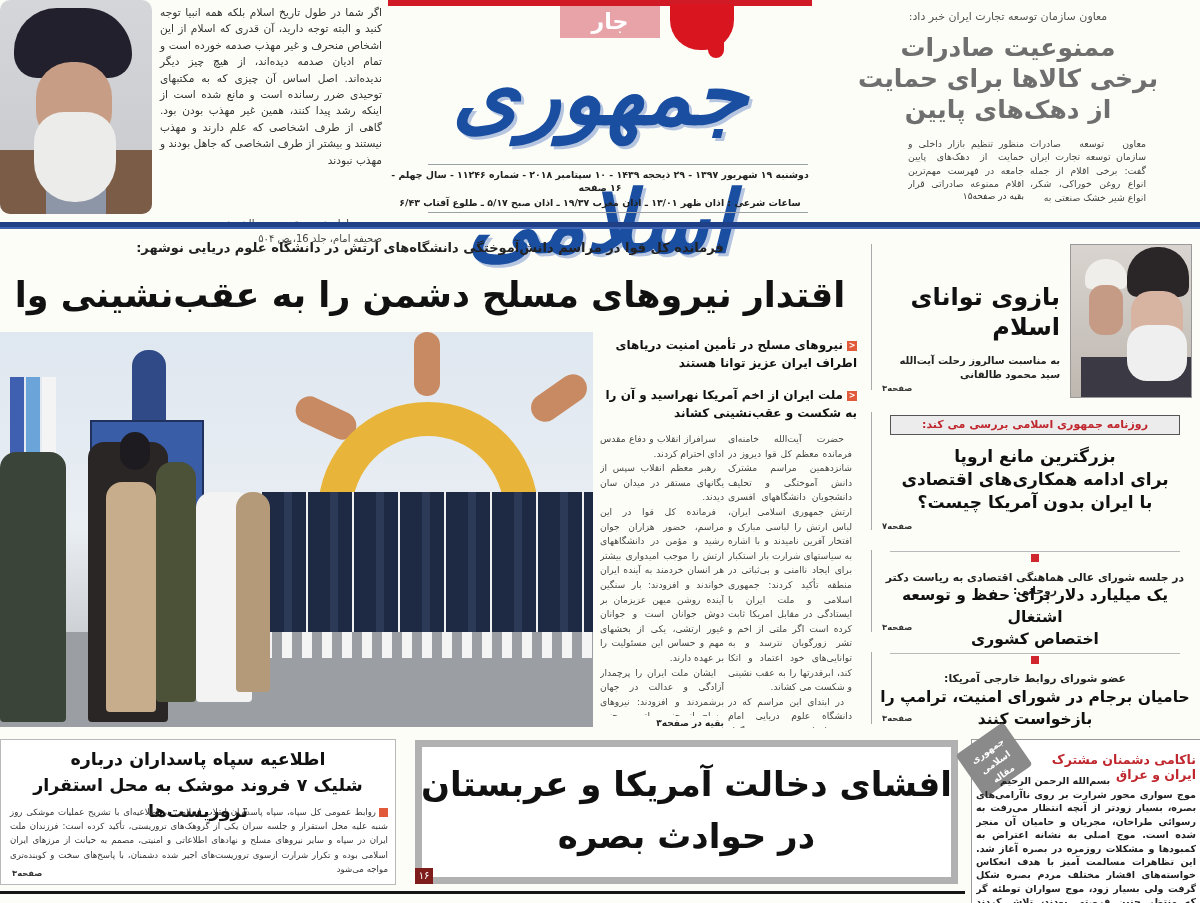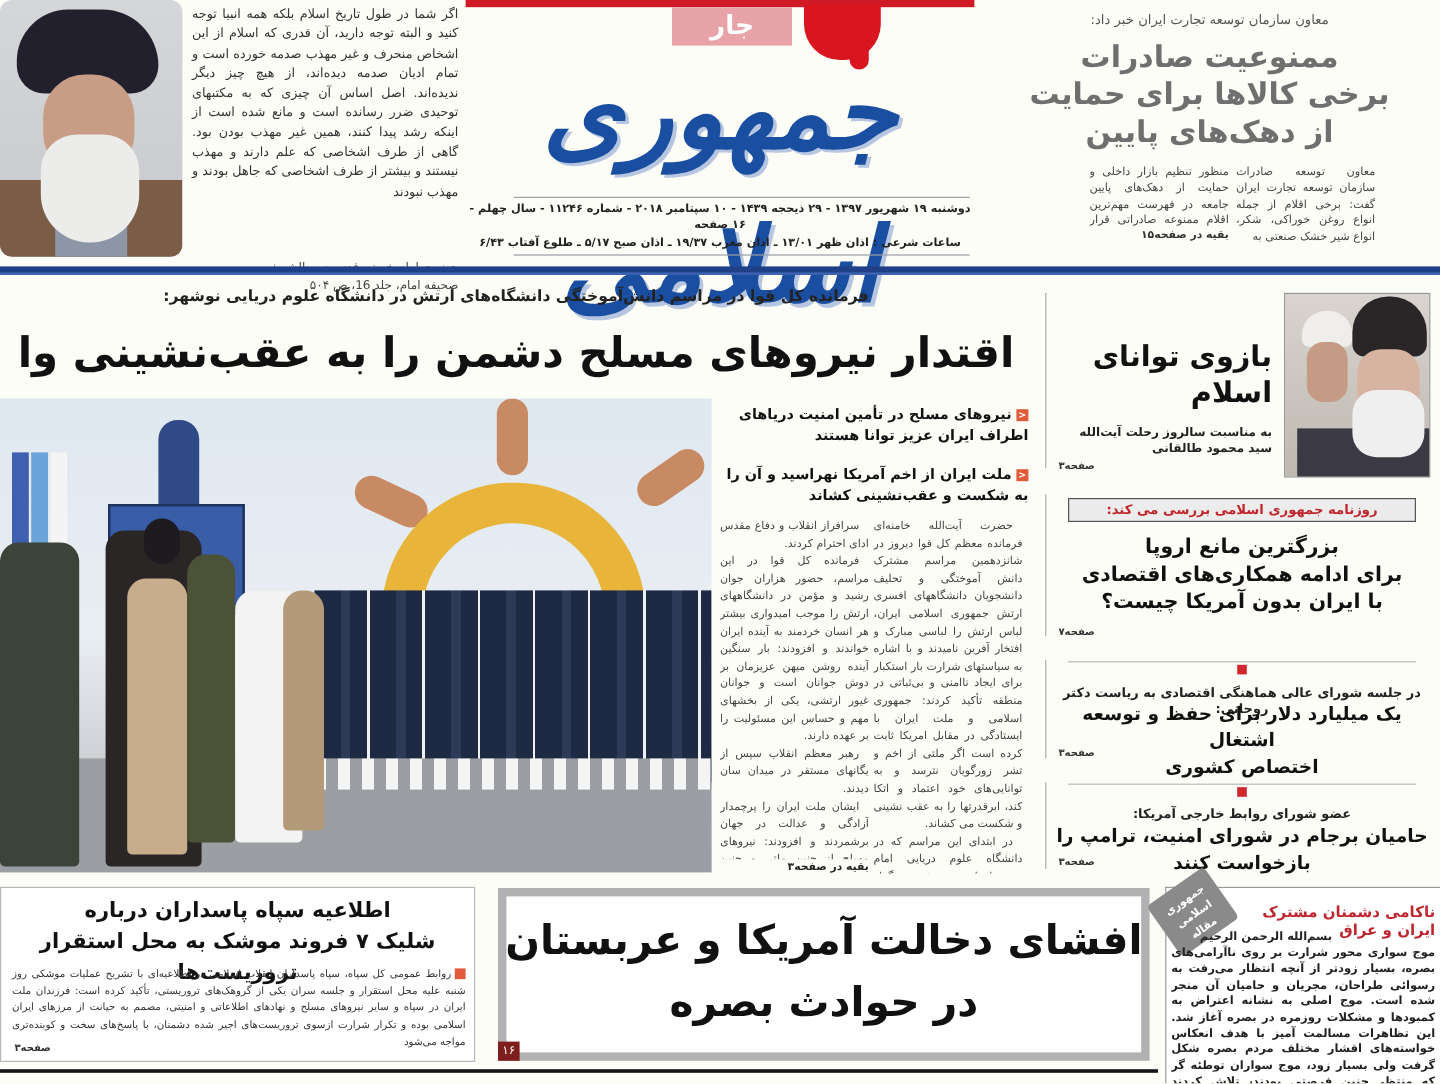--- a/index.html
+++ b/index.html
@@ -24,21 +24,21 @@
   .mast .jar-badge { position: absolute; left: 172px; top: 6px; width: 100px; height: 32px; background: #e7a3a8; color: #fff; font-size: 22px; font-weight: bold; text-align: center; line-height: 32px; }
   .mast .blood { position: absolute; left: 282px; top: 4px; width: 64px; height: 46px; background: #d9151f; border-radius: 0 0 30px 30px; }
   .mast .blood2 { position: absolute; left: 320px; top: 24px; width: 16px; height: 34px; background: #d9151f; border-radius: 0 0 10px 10px; }
   .mast .logo { position: absolute; left: 0; top: 30px; width: 424px; height: 128px; text-align: center; font-family: "DejaVu Serif", serif; font-size: 86px; font-weight: bold; font-style: italic; color: #1a4ea0; line-height: 128px; text-shadow: 3px 3px 0 #b7c6e0; letter-spacing: -2px; }
   .mast .rule { position: absolute; left: 40px; width: 380px; height: 1px; background: #9aa0a6; }
   .mast .info { position: absolute; left: 0; width: 424px; text-align: center; font-size: 9.4px; font-weight: bold; color: #222; line-height: 13px; }
 
   .topright-kicker { left: 820px; top: 10px; width: 376px; text-align: center; font-size: 11px; color: #555; }
   .topright-title { left: 820px; top: 32px; width: 376px; text-align: center; font-size: 25px; font-weight: bold; color: #6f6f6f; line-height: 31px; }
   .topright-col { top: 137px; width: 116px; font-size: 9.4px; line-height: 13.4px; color: #444; text-align: justify; }
-  .topright-more { left: 908px; top: 191px; width: 116px; font-size: 9px; font-weight: bold; color: #333; }
+  .topright-more { left: 908px; top: 191px; width: 116px; font-size: 9px; font-weight: normal; color: #333; }
 
   .bluebar { left: 0; top: 222px; width: 1200px; height: 7px; background: #1f3f86; border-bottom: 2px solid #3f64b3; }
 
   
   .main-kicker { left: 0; top: 240px; width: 860px; text-align: center; font-size: 13px; font-weight: bold; color: #222; }
   .main-title { left: 0; top: 266px; width: 860px; text-align: center; font-size: 35px; font-weight: bold; color: #111; line-height: 58px; letter-spacing: -0.5px; }
 
   .main-photo { left: 0; top: 332px; width: 593px; height: 395px; overflow: hidden; background: linear-gradient(180deg, #dfe7f0 0%, #e9eef3 50%, #b5b6b8 100%); }
   .main-photo .ground { position: absolute; left: 0; top: 300px; width: 593px; height: 95px; background: #9b9fa4; }
   .main-photo .wheel { position: absolute; left: 318px; top: 70px; width: 220px; height: 140px; border-radius: 110px 110px 0 0; border: 34px solid #e8b53a; border-bottom: none; }
@@ -168,22 +168,22 @@
 <div class="abs bullet-head" style="left:605px;top:386px">
   <span class="mark">&lt;</span><span>ملت ایران از اخم آمریکا نهراسید و آن را به شکست و عقب‌نشینی کشاند</span>
 </div>
 
 <div class="abs body-col" style="left:728px;height:296px;overflow:hidden">
   <p>حضرت آیت‌الله خامنه‌ای فرمانده معظم کل قوا دیروز در شانزدهمین مراسم مشترک دانش آموختگی و تحلیف دانشجویان دانشگاههای افسری ارتش جمهوری اسلامی ایران، لباس ارتش را لباسی مبارک و افتخار آفرین نامیدند و با اشاره به سیاستهای شرارت بار استکبار برای ایجاد ناامنی و بی‌ثباتی در منطقه تأکید کردند: جمهوری اسلامی و ملت ایران با ایستادگی در مقابل امریکا ثابت کرده است اگر ملتی از اخم و تشر زورگویان نترسد و به توانایی‌های خود اعتماد و اتکا کند، ابرقدرتها را به عقب نشینی و شکست می کشاند.</p>
   <p>در ابتدای این مراسم که در دانشگاه علوم دریایی امام خمینی(ره) در نوشهر برگزار شد، حضرت آیت‌الله خامنه‌ای با حضور بر مزار شهیدان گمنام و قرائت فاتحه، به شهیدان</p>
 </div>
 <div class="abs body-col" style="left:600px;height:284px;overflow:hidden">
   <p>سرافراز انقلاب و دفاع مقدس ادای احترام کردند.</p>
+  <p>رهبر معظم انقلاب سپس از یگانهای مستقر در میدان سان دیدند.</p>
   <p>فرمانده کل قوا در این مراسم، حضور هزاران جوان رشید و مؤمن در دانشگاههای ارتش را موجب امیدواری بیشتر هر انسان خردمند به آینده ایران خواندند و افزودند: بار سنگین آینده روشن میهن عزیزمان بر دوش جوانان است و جوانان غیور ارتشی، یکی از بخشهای مهم و حساس این مسئولیت را بر عهده دارند.</p>
-  <p>رهبر معظم انقلاب سپس از یگانهای مستقر در میدان سان دیدند.</p>
   <p>ایشان ملت ایران را پرچمدار آزادگی و عدالت در جهان برشمردند و افزودند: نیروهای مسلح از چنین ملتی و چنین کشوری دفاع می‌کنند که باید این افتخار بزرگ را با همه وجود و با انگیزه‌های عمیق دینی و ملی ادامه دهند.</p>
 </div>
 <div class="abs more-link" style="left:600px;top:718px;width:124px">بقیه در صفحه۳</div>
 
 <div class="abs vline" style="left:871px;top:244px;height:146px"></div>
 <div class="abs taleghani-photo">
   <div class="t2"></div>
     <div class="f2"></div>
   <div class="r1"></div>
     <div class="t1"></div>

